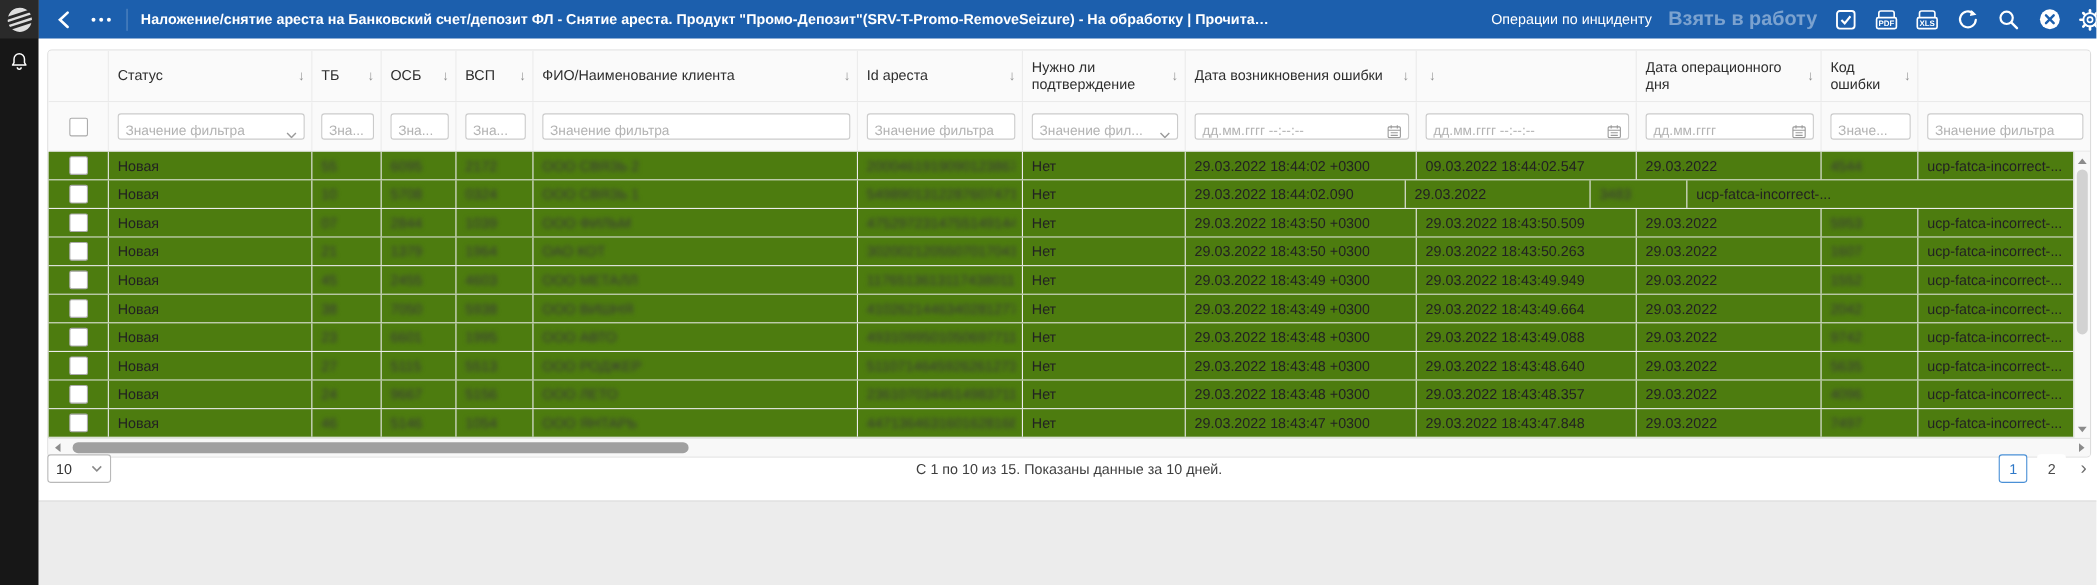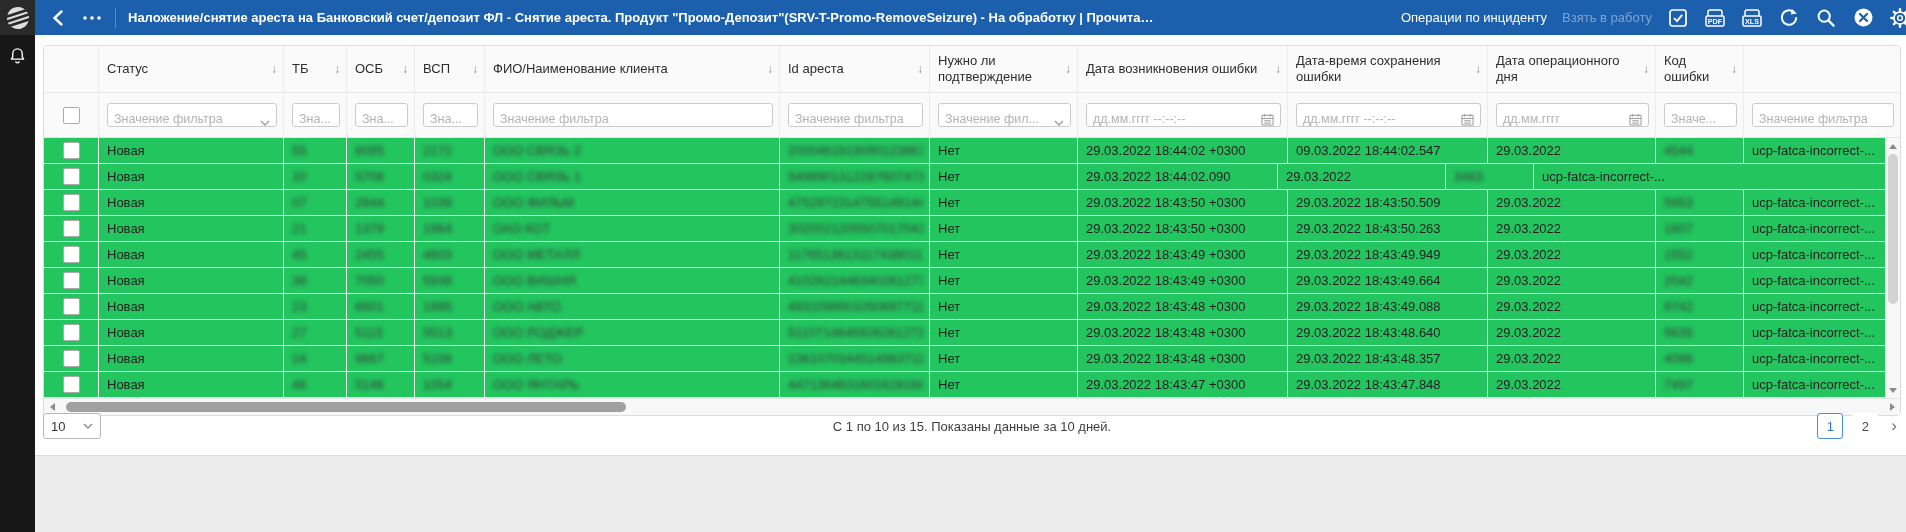--- a/index.html
+++ b/index.html
@@ -12,21 +12,21 @@
   .bell-wrap{width:35px;height:34px;display:flex;align-items:center;justify-content:center;margin-top:4px}
 
   
   .topbar{position:absolute;left:35px;top:0;right:0;height:35px;background:#1c5fad;display:flex;
           align-items:center;color:#fff;padding:0 0 0 12px;box-sizing:border-box;gap:12px;z-index:4}
   .tb-btn{display:flex;align-items:center;justify-content:center;width:22px;height:22px;cursor:pointer;flex:0 0 auto}
   .tdivider{width:1px;height:20px;background:rgba(255,255,255,.28);flex:0 0 auto}
   .ttitle{font-size:13px;font-weight:bold;white-space:nowrap;overflow:hidden;text-overflow:ellipsis;max-width:1030px}
   .right-group{margin-left:auto;display:flex;align-items:center;gap:15px;padding-right:2px}
   .ops-label{font-size:13px;font-weight:normal;white-space:nowrap}
-  .take-label{font-size:13px;font-weight:normal;white-space:nowrap;color:rgba(255,255,255,.42)}
+  .take-label{font-size:18px;font-weight:bold;white-space:nowrap;color:rgba(255,255,255,.42)}
   .tb-icon{width:22px;height:22px;display:flex;align-items:center;justify-content:center;flex:0 0 auto;cursor:pointer}
   .tb-icon.gear{margin-right:-7px}
 
   
   .content{position:absolute;left:35px;top:35px;right:0;bottom:0;background:#fff}
   .panel{position:absolute;left:8px;top:10px;right:5px;background:#fff;border:1px solid #dcdcdc;
          border-radius:4px;overflow:hidden}
 
   .header-row{display:flex;height:46px;background:#fafafa;border-bottom:1px solid #e6e6e6}
   .filter-row{display:flex;height:44px;background:#fafafa;border-bottom:1px solid #e6e6e6}
@@ -54,21 +54,21 @@
   .finput{height:24px;border:1px solid #cbcbcb;border-radius:3px;background:#fff;display:flex;
           align-items:flex-end;padding:0 6px;width:100%;box-sizing:border-box;gap:14px;cursor:text}
   .ph{color:#b3b3b3;font-size:12.5px;white-space:nowrap;overflow:hidden;flex:1}
   .fic{flex:0 0 auto;display:flex;align-items:center}
 
   .checkbox{width:15px;height:15px;border:1px solid #ababab;border-radius:2px;background:#fff;
             display:inline-block;cursor:pointer}
 
   .body-wrap{display:flex}
   .rows-area{flex:1 1 auto;min-width:0}
-  .trow{display:flex;height:25px;border-bottom:1px solid #ececec;background:#22c55e}
+  .trow{display:flex;height:25px;border-bottom:1px solid #ececec;background:#4d7c0f}
   .bcell{height:25px;font-size:13px;color:#222}
   .cval{white-space:nowrap;overflow:hidden}
   .blurred .cval{filter:blur(2px);color:#3a3a3a}
 
   
   .vsb{flex:0 0 14px;width:14px;background:#f8f8f8;border-left:1px solid #e3e3e3;position:relative}
   .varrow{position:absolute;left:0;width:14px;height:14px;display:flex;align-items:center;justify-content:center;cursor:pointer}
   .varrow.up{top:1px}
   .varrow.down{bottom:1px}
   .tri-up{width:0;height:0;border-left:4px solid transparent;border-right:4px solid transparent;border-bottom:5px solid #8b8b8b}
@@ -228,21 +228,20 @@
         </div>
         <div class="cell hcell col-confirm">
           <span class="hlabel">Нужно ли подтверждение</span>
           <span class="sort-arrow">↓</span>
         </div>
         <div class="cell hcell col-err_date">
           <span class="hlabel">Дата возникновения ошибки</span>
           <span class="sort-arrow">↓</span>
         </div>
         <div class="cell hcell col-save_date">
-          <span class="hlabel">Дата-время сохранения ошибки</span>
           <span class="sort-arrow">↓</span>
         </div>
         <div class="cell hcell col-op_date">
           <span class="hlabel">Дата операционного дня</span>
           <span class="sort-arrow">↓</span>
         </div>
         <div class="cell hcell col-err_code">
           <span class="hlabel">Код ошибки</span>
           <span class="sort-arrow">↓</span>
         </div>

